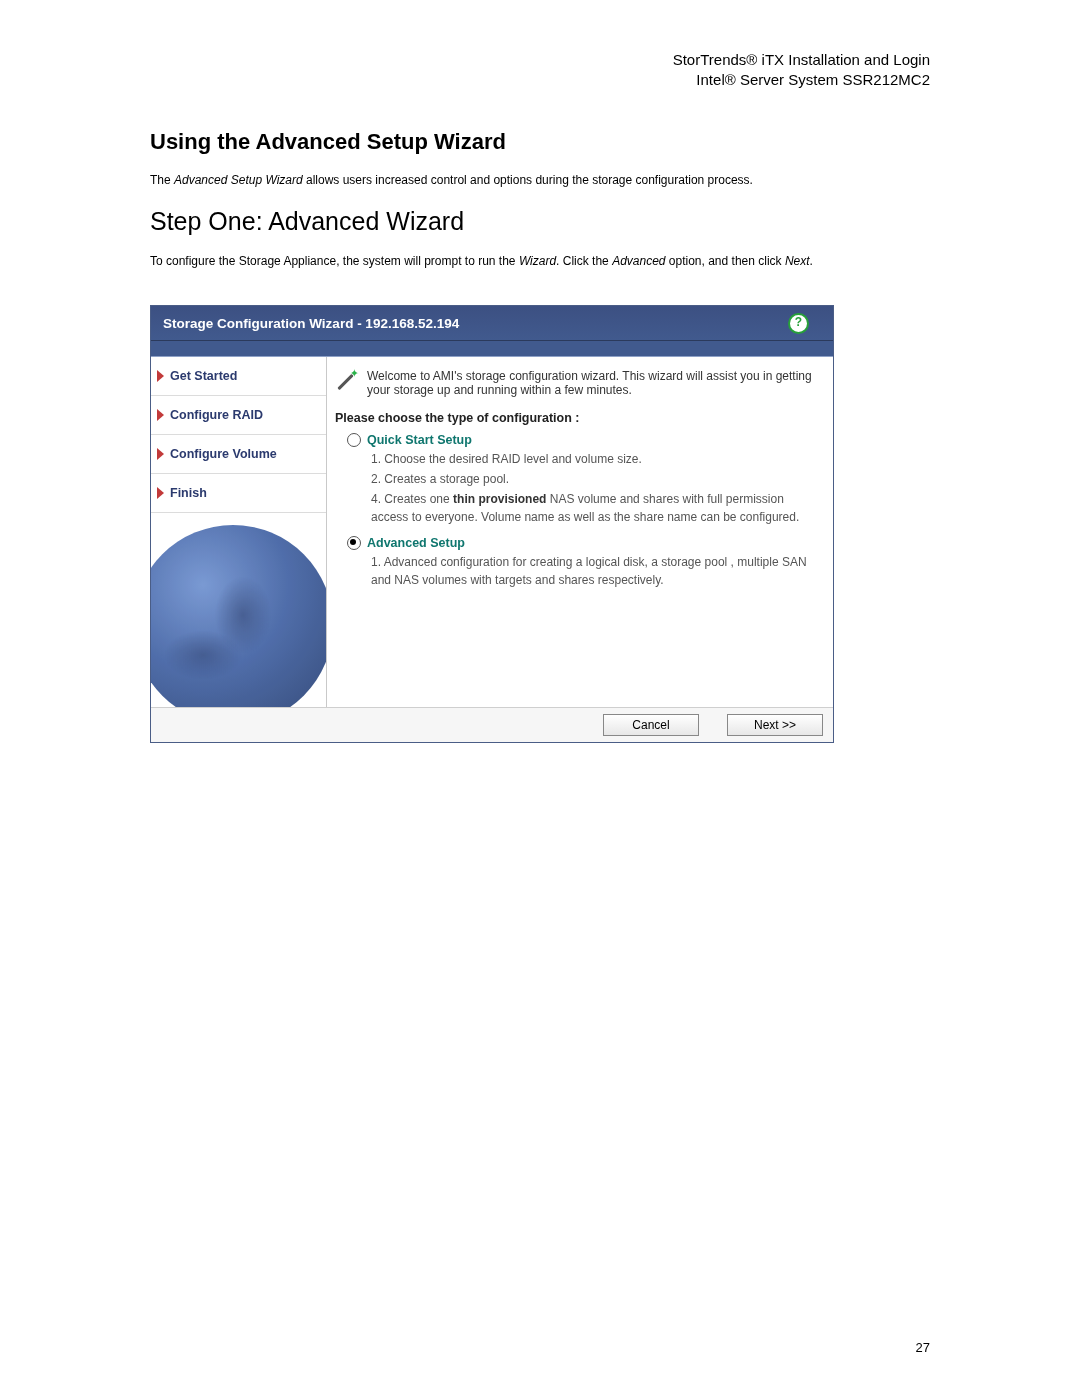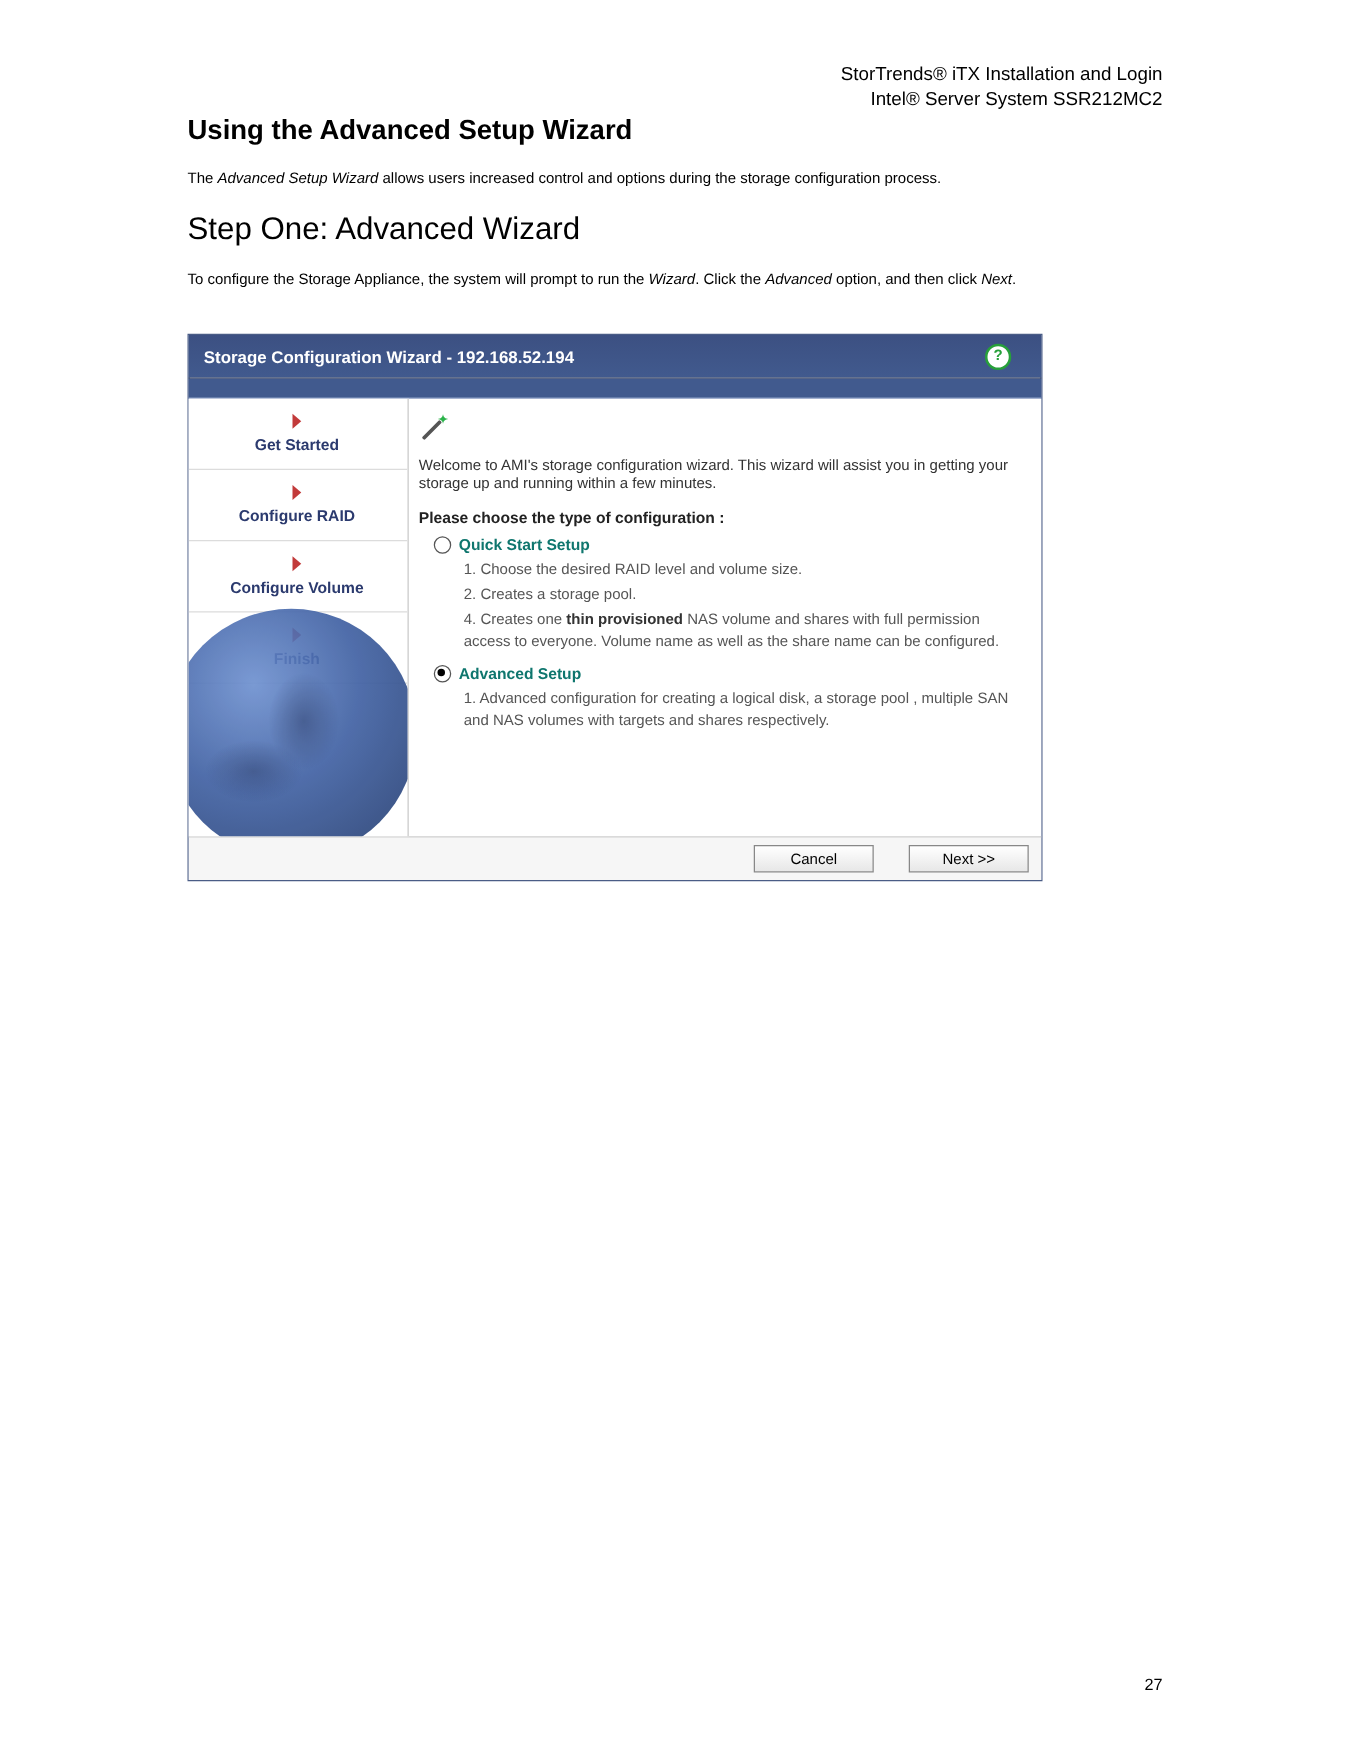--- a/index.html
+++ b/index.html
@@ -14,20 +14,21 @@
     width: 1080px;
     height: 1397px;
     position: relative;
     box-sizing: border-box;
     padding: 50px 150px 40px 150px;
   }
   .doc-header {
     text-align: right;
     font-size: 15px;
     line-height: 1.35;
+    margin-bottom: 38px;
   }
   h1 {
     font-family: Arial, Helvetica, sans-serif;
     font-weight: bold;
     font-size: 22px;
     margin: 0 0 16px 0;
   }
   .body-text {
     font-size: 12px;
     line-height: 1.55;
@@ -98,21 +99,20 @@
   .side-item {
     display: flex;
     align-items: center;
     padding: 12px 8px 12px 6px;
     border-bottom: 1px solid #dcdcdc;
     font-size: 12.5px;
     font-weight: bold;
     color: #2b3a6e;
     gap: 6px;
     font-family: Tahoma, Verdana, sans-serif;
-    flex-direction: column;
   }
   .side-arrow {
     width: 0; height: 0;
     border-top: 6px solid transparent;
     border-bottom: 6px solid transparent;
     border-left: 7px solid #c23a3a;
   }
   .side-globe {
     position: absolute;
     bottom: -18px; left: -18px;
@@ -134,21 +134,20 @@
     padding: 8px 6px 6px 6px;
     font-size: 12px;
     color: #333;
     font-family: Tahoma, Verdana, sans-serif;
   }
   .welcome-row {
     display: flex;
     align-items: flex-start;
     gap: 10px;
     padding: 4px 4px 10px 2px;
-    flex-direction: column;
   }
   .wand-icon {
     width: 22px; height: 22px;
     position: relative;
     flex: none;
     margin-top:2px;
   }
   .wand-icon::before{
     content:"";
     position:absolute;

